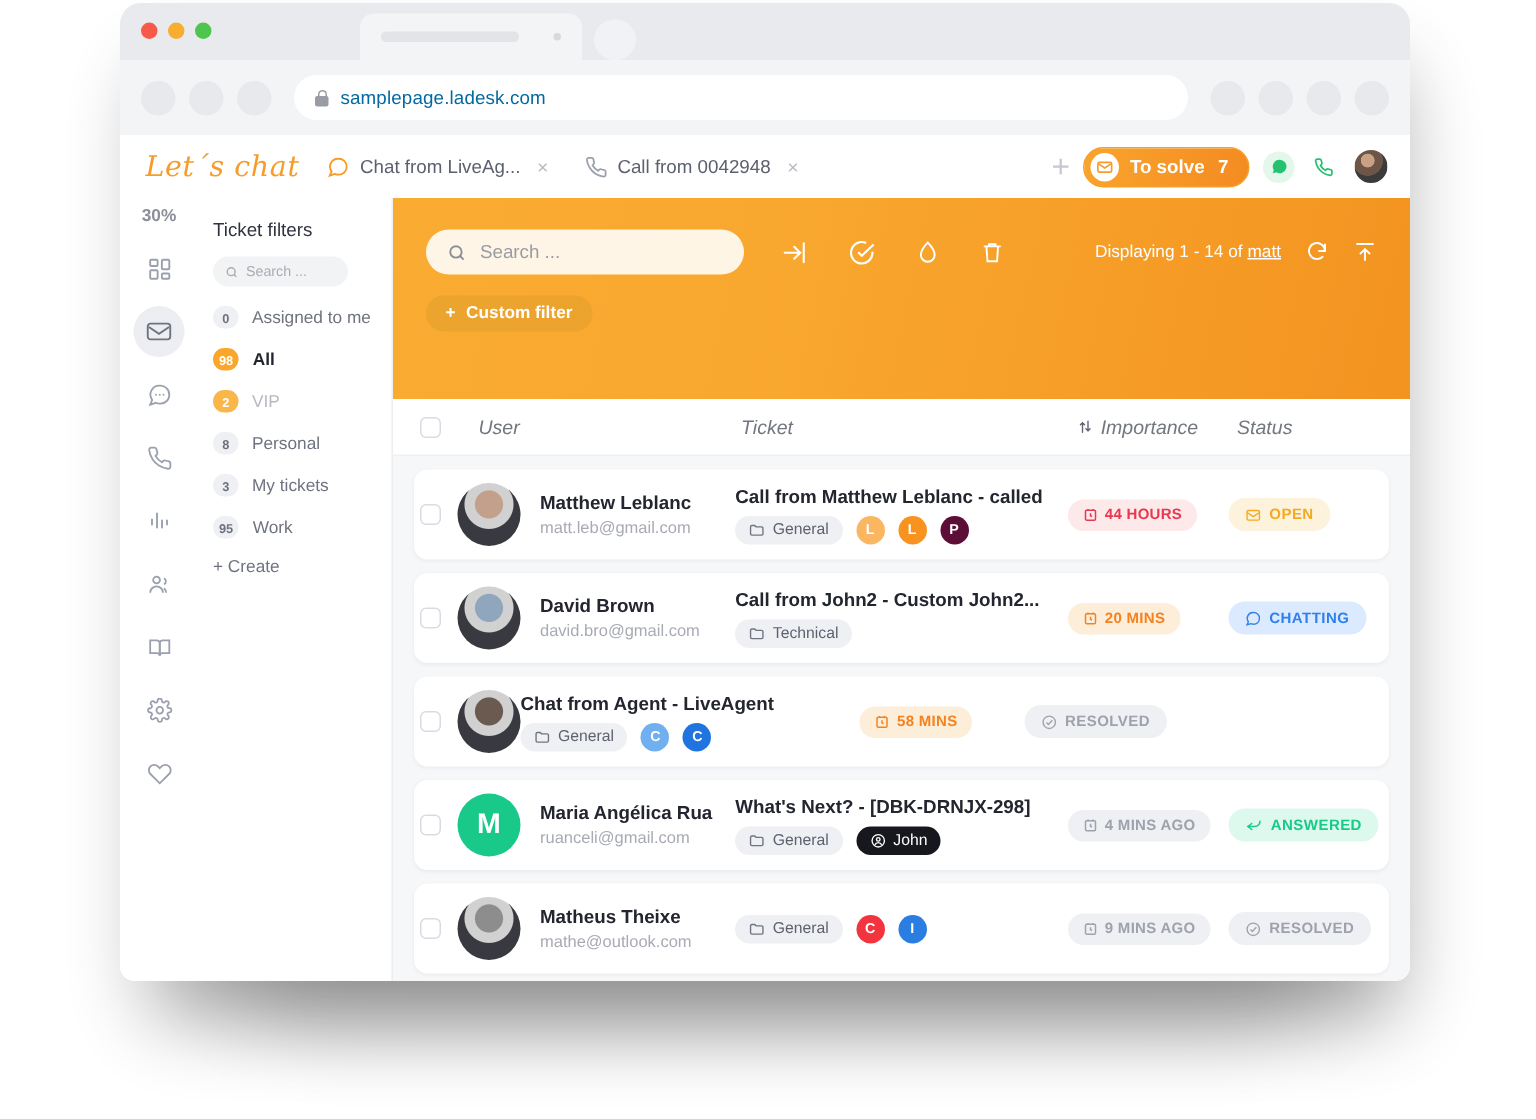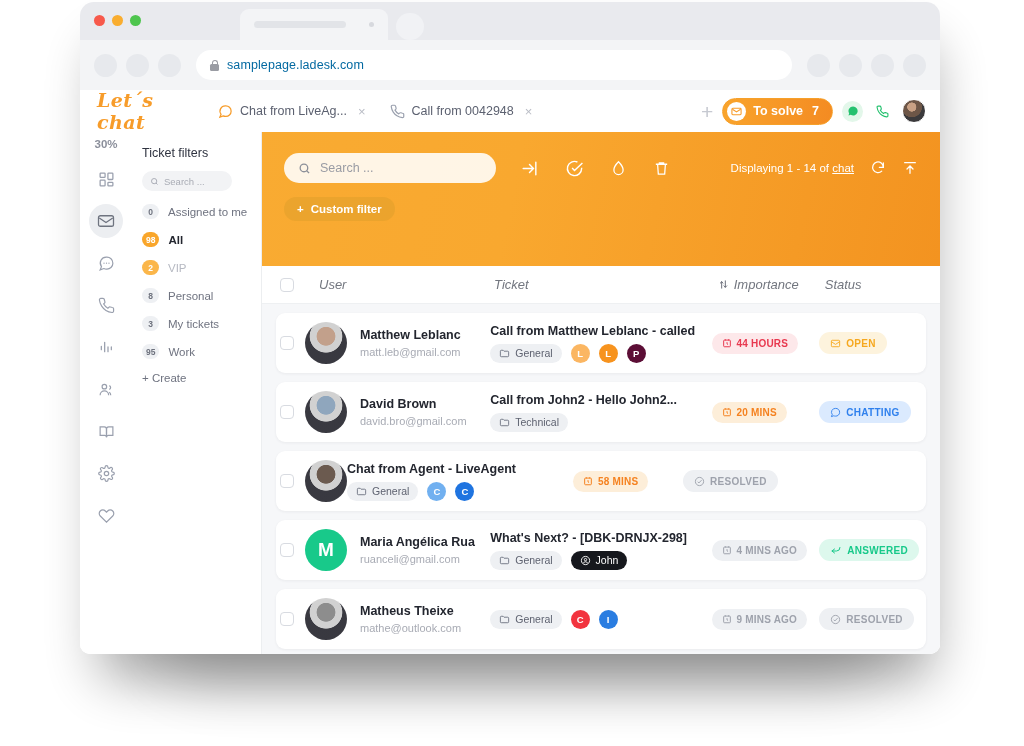--- a/index.html
+++ b/index.html
@@ -80,21 +80,21 @@
   
   .app { position: relative; height: 564px; background: #ffffff; }
 
   .app-header {
     height: 42px; background: #fff; display: flex; align-items: center;
     position: relative; z-index: 6;
   }
   .brand {
     width: 128px; padding-left: 17px; flex: none;
     font-family: "DejaVu Serif", serif;
-    font-style: italic; font-weight: bold;
+    font-style: italic; font-weight: normal;
     font-size: 19px; color: #f79c2a; letter-spacing: .4px;
   }
   .tabs { display: flex; align-items: center; gap: 4px; flex: 1; }
   .tab {
     display: flex; align-items: center; gap: 7px;
     padding: 4px 10px; font-size: 12.5px; color: #5c6170; font-weight: 500;
   }
   .tab .tclose { color: #b9bcc5; font-size: 13px; margin-left: 4px; }
   .hdr-right { display: flex; align-items: center; gap: 9px; padding-right: 14px; }
   .plus-btn { color: #c6c9d1; font-size: 21px; font-weight: 300; line-height: 1; }
@@ -509,21 +509,21 @@
                 <span>
                   <svg width="17" height="19" viewBox="0 0 24 24" fill="none" stroke="#fff" stroke-width="1.8">
                     <path d="M4 6h16M9 6V4h6v2M6.5 6l1 14h9l1-14"></path>
                   </svg>
                 </span>
               </div>
 
               <div class="displaying">
                 <span>
                   <span>Displaying 1 - 14 of</span>
-                  <u>chat</u>
+                  <u>matt</u>
                 </span>
                 <span>
                   <svg width="16" height="16" viewBox="0 0 24 24" fill="none" stroke="#fff" stroke-width="1.9" stroke-linecap="round">
                     <path d="M20 11a8 8 0 1 0-2.4 5.7"></path>
                       <path d="M20 4.5V11h-6"></path>
                   </svg>
                 </span>
                 <span>
                   <svg width="16" height="16" viewBox="0 0 24 24" fill="none" stroke="#fff" stroke-width="1.9" stroke-linecap="round">
                     <path d="M4 4h16M12 20V9M7.5 13.5L12 9l4.5 4.5"></path>
@@ -598,21 +598,21 @@
                     </span></div>
                 </div>
                 <div class="row">
                   <div class="chk"></div>
                   <div class="avatar" style="background:radial-gradient(circle at 50% 34%, #8fa6bd 0 26%, rgba(0,0,0,.18) 28% 46%, rgba(40,40,48,.92) 48%);"></div>
                   <div class="user-cell">
                     <div class="uname">David Brown</div>
                     <div class="umail">david.bro@gmail.com</div>
                   </div>
                   <div class="ticket-cell">
-                    <div class="tsubj">Call from John2 - Hello John2...</div>
+                    <div class="tsubj">Call from John2 - Custom John2...</div>
                     <div class="tags">
                       <span class="tag-pill">
                         <span>
                           <svg width="11" height="11" viewBox="0 0 24 24" fill="none" stroke="#6f7482" stroke-width="2">
                             <path d="M3 7a2 2 0 0 1 2-2h4l2 2h8a2 2 0 0 1 2 2v8a2 2 0 0 1-2 2H5a2 2 0 0 1-2-2z"></path>
                           </svg>
                         </span>
                         <span>Technical</span>
                       </span>
                     </div>

